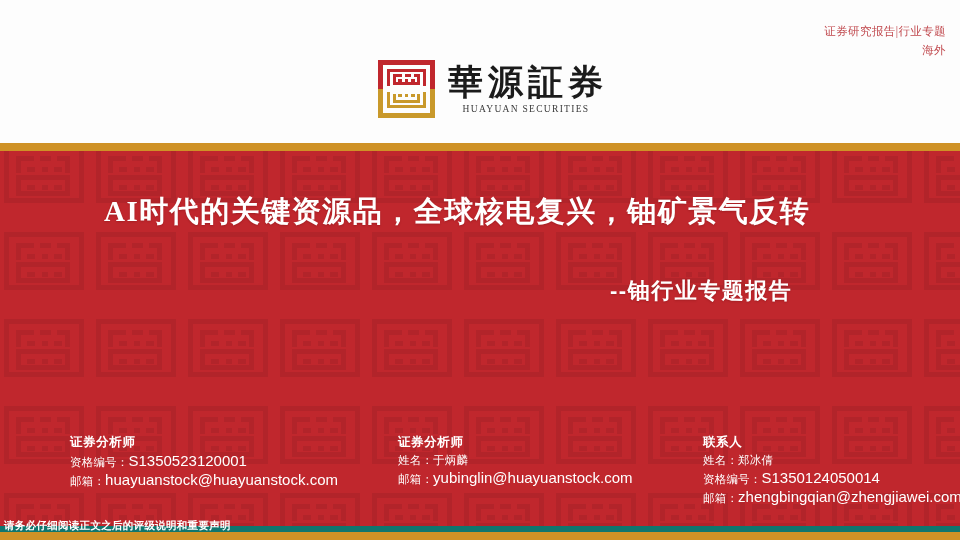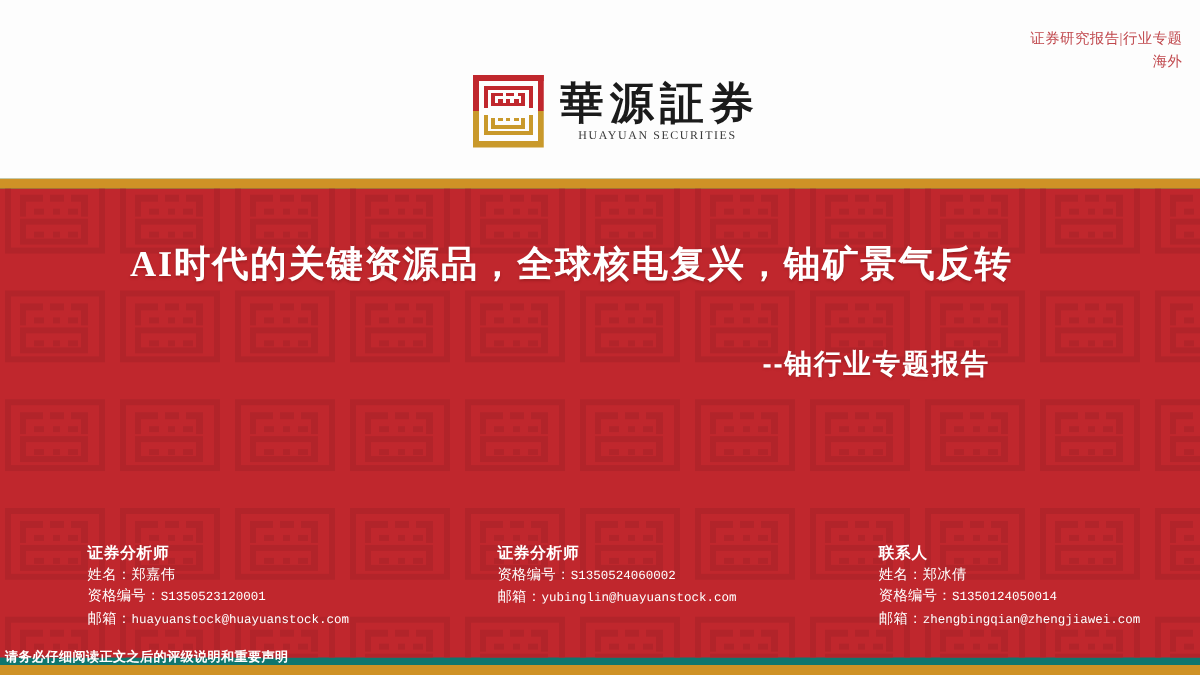--- a/index.html
+++ b/index.html
@@ -166,22 +166,22 @@
     line-height: 18px;
     margin-bottom: 1px;
   }
   .analyst-line {
     font-size: 11.5px;
     line-height: 17px;
     letter-spacing: 0.2px;
     white-space: nowrap;
   }
   .analyst-line .val-mono {
-    font-family: Liberation Mono, monospace;
-    font-size: 10px;
+    font-family: Liberation Sans, sans-serif;
+    font-size: 15px;
     letter-spacing: 0;
   }
 
   
   .footer-note {
     position: absolute;
     left: 4px;
     top: 519px;
     color: #ffffff;
     font-family: "Liberation Serif", "DejaVu Serif", serif;
@@ -286,28 +286,27 @@
       <rect x="0" y="0" width="960" height="400" fill="url(#sealTile)"></rect>
     </svg>
 
     <div class="title-main">AI时代的关键资源品，全球核电复兴，铀矿景气反转</div>
     <div class="title-sub">--铀行业专题报告</div>
 
     <div class="analysts">
 
       <div class="analyst-col c1">
         <div class="analyst-role">证券分析师</div>
-        <div class="analyst-line"><span>姓名：</span><span>郑嘉伟</span></div>
         <div class="analyst-line"><span>资格编号：</span><span class="val-mono">S1350523120001</span></div>
         <div class="analyst-line"><span>邮箱：</span><span class="val-mono">huayuanstock@huayuanstock.com</span></div>
       </div>
 
       <div class="analyst-col c2">
         <div class="analyst-role">证券分析师</div>
-        <div class="analyst-line"><span>资格编号：</span><span class="val-mono">S1350524060002</span></div>
+        <div class="analyst-line"><span>姓名：</span><span>于炳麟</span></div>
         <div class="analyst-line"><span>邮箱：</span><span class="val-mono">yubinglin@huayuanstock.com</span></div>
       </div>
 
       <div class="analyst-col c3">
         <div class="analyst-role">联系人</div>
         <div class="analyst-line"><span>姓名：</span><span>郑冰倩</span></div>
         <div class="analyst-line"><span>资格编号：</span><span class="val-mono">S1350124050014</span></div>
         <div class="analyst-line"><span>邮箱：</span><span class="val-mono">zhengbingqian@zhengjiawei.com</span></div>
       </div>
 

